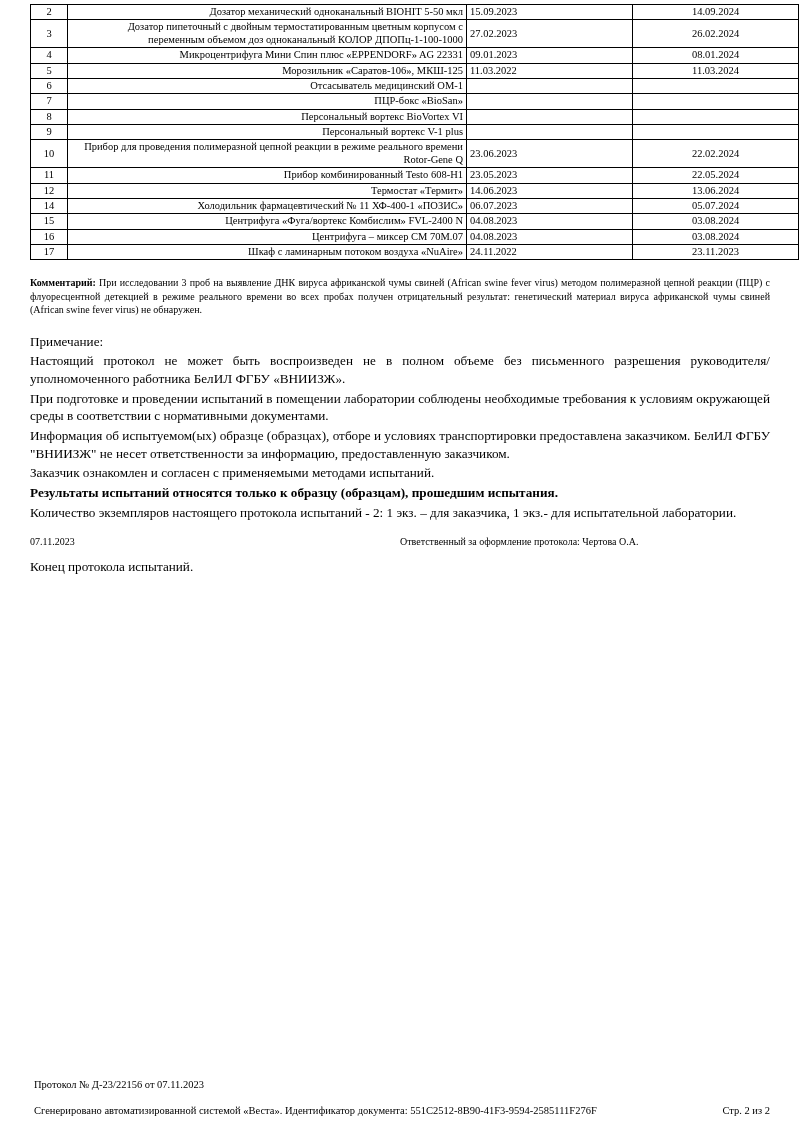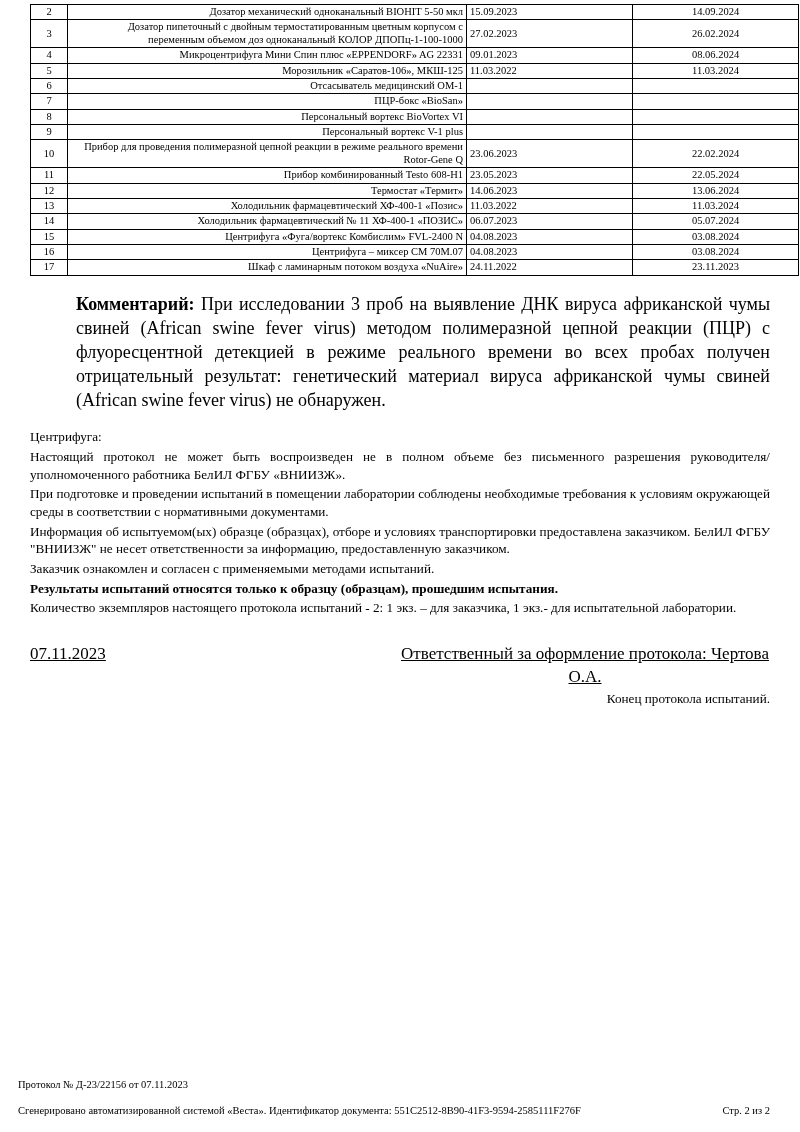--- a/index.html
+++ b/index.html
@@ -51,66 +51,62 @@
     text-align: left;
   }
   td.c-d2 {
     width: 159px;
     text-align: center;
   }
 
   
   .comment {
     margin-top: 16px;
-    font-size: 18px;
+    font-size: 10px;
     line-height: 1.34;
     text-align: justify;
-    margin-left: 46px;
   }
   .comment b { font-weight: bold; }
 
   .note-head {
     margin-top: 16px;
     font-size: 13.2px;
     line-height: 1.34;
   }
   .note-p {
     margin-top: 2px;
     font-size: 13.2px;
     line-height: 1.34;
     text-align: justify;
   }
   .note-p.bold {
     font-weight: bold;
   }
 
   .sign-row {
-    margin-top: 26px;
+    margin-top: 14px;
     display: flex;
-    font-size: 17px;
-    line-height: 1.34;
-    text-decoration: underline;
+    font-size: 10px;
+    line-height: 1.34;
   }
   .sign-date {
     width: 370px;
   }
   .sign-resp {
     flex: 1;
-    text-align: center;
   }
   .end-line {
-    margin-top: 2px;
+    margin-top: 10px;
     font-size: 13.2px;
-    text-align: right;
   }
 
   
   .footer {
     position: absolute;
-    left: 18px;
+    left: 34px;
     right: 30px;
     bottom: 18px;
     font-size: 10.5px;
     line-height: 1.35;
   }
   .footer-line1 { }
   .footer-line2 {
     display: flex;
     justify-content: space-between;
     align-items: baseline;
@@ -135,21 +131,21 @@
         <tr>
           <td class="c-num">3</td>
           <td class="c-name">Дозатор пипеточный с двойным термостатированным цветным корпусом с переменным объемом доз одноканальный КОЛОР ДПОПц-1-100-1000</td>
           <td class="c-d1">27.02.2023</td>
           <td class="c-d2">26.02.2024</td>
         </tr>
         <tr>
           <td class="c-num">4</td>
           <td class="c-name">Микроцентрифуга Мини Спин плюс «EPPENDORF» AG 22331</td>
           <td class="c-d1">09.01.2023</td>
-          <td class="c-d2">08.06.2024</td>
+          <td class="c-d2">08.01.2024</td>
         </tr>
         <tr>
           <td class="c-num">5</td>
           <td class="c-name">Морозильник «Саратов-106», МКШ-125</td>
           <td class="c-d1">11.03.2022</td>
           <td class="c-d2">11.03.2024</td>
         </tr>
         <tr>
           <td class="c-num">6</td>
           <td class="c-name">Отсасыватель медицинский ОМ-1</td>
@@ -186,26 +182,20 @@
           <td class="c-d1">23.05.2023</td>
           <td class="c-d2">22.05.2024</td>
         </tr>
         <tr>
           <td class="c-num">12</td>
           <td class="c-name">Термостат «Термит»</td>
           <td class="c-d1">14.06.2023</td>
           <td class="c-d2">13.06.2024</td>
         </tr>
         <tr>
-          <td class="c-num">13</td>
-          <td class="c-name">Холодильник фармацевтический ХФ-400-1 «Позис»</td>
-          <td class="c-d1">11.03.2022</td>
-          <td class="c-d2">11.03.2024</td>
-        </tr>
-        <tr>
           <td class="c-num">14</td>
           <td class="c-name">Холодильник фармацевтический № 11 ХФ-400-1 «ПОЗИС»</td>
           <td class="c-d1">06.07.2023</td>
           <td class="c-d2">05.07.2024</td>
         </tr>
         <tr>
           <td class="c-num">15</td>
           <td class="c-name">Центрифуга «Фуга/вортекс Комбислим» FVL-2400 N</td>
           <td class="c-d1">04.08.2023</td>
           <td class="c-d2">03.08.2024</td>
@@ -222,21 +212,21 @@
           <td class="c-d1">24.11.2022</td>
           <td class="c-d2">23.11.2023</td>
         </tr>
       </tbody>
   </table>
 
   <div class="comment">
     <b>Комментарий:</b><span> При исследовании 3 проб на выявление ДНК вируса африканской чумы свиней (African swine fever virus) методом полимеразной цепной реакции (ПЦР) с флуоресцентной детекцией в режиме реального времени во всех пробах получен отрицательный результат: генетический материал вируса африканской чумы свиней (African swine fever virus) не обнаружен.</span>
   </div>
 
-  <div class="note-head">Центрифуга:</div>
+  <div class="note-head">Примечание:</div>
   <div>
       <div class="note-p">Настоящий протокол не может быть воспроизведен не в полном объеме без письменного разрешения руководителя/уполномоченного работника БелИЛ ФГБУ «ВНИИЗЖ».</div>
       <div class="note-p">При подготовке и проведении испытаний в помещении лаборатории соблюдены необходимые требования к условиям окружающей среды в соответствии с нормативными документами.</div>
       <div class="note-p">Информация об испытуемом(ых) образце (образцах), отборе и условиях транспортировки предоставлена заказчиком. БелИЛ ФГБУ "ВНИИЗЖ" не несет ответственности за информацию, предоставленную заказчиком.</div>
       <div class="note-p">Заказчик ознакомлен и согласен с применяемыми методами испытаний.</div>
       <div class="note-p bold">Результаты испытаний относятся только к образцу (образцам), прошедшим испытания.</div>
       <div class="note-p">Количество экземпляров настоящего протокола испытаний - 2: 1 экз. – для заказчика, 1 экз.- для испытательной лаборатории.</div>
     </div>
 
   <div class="sign-row">

